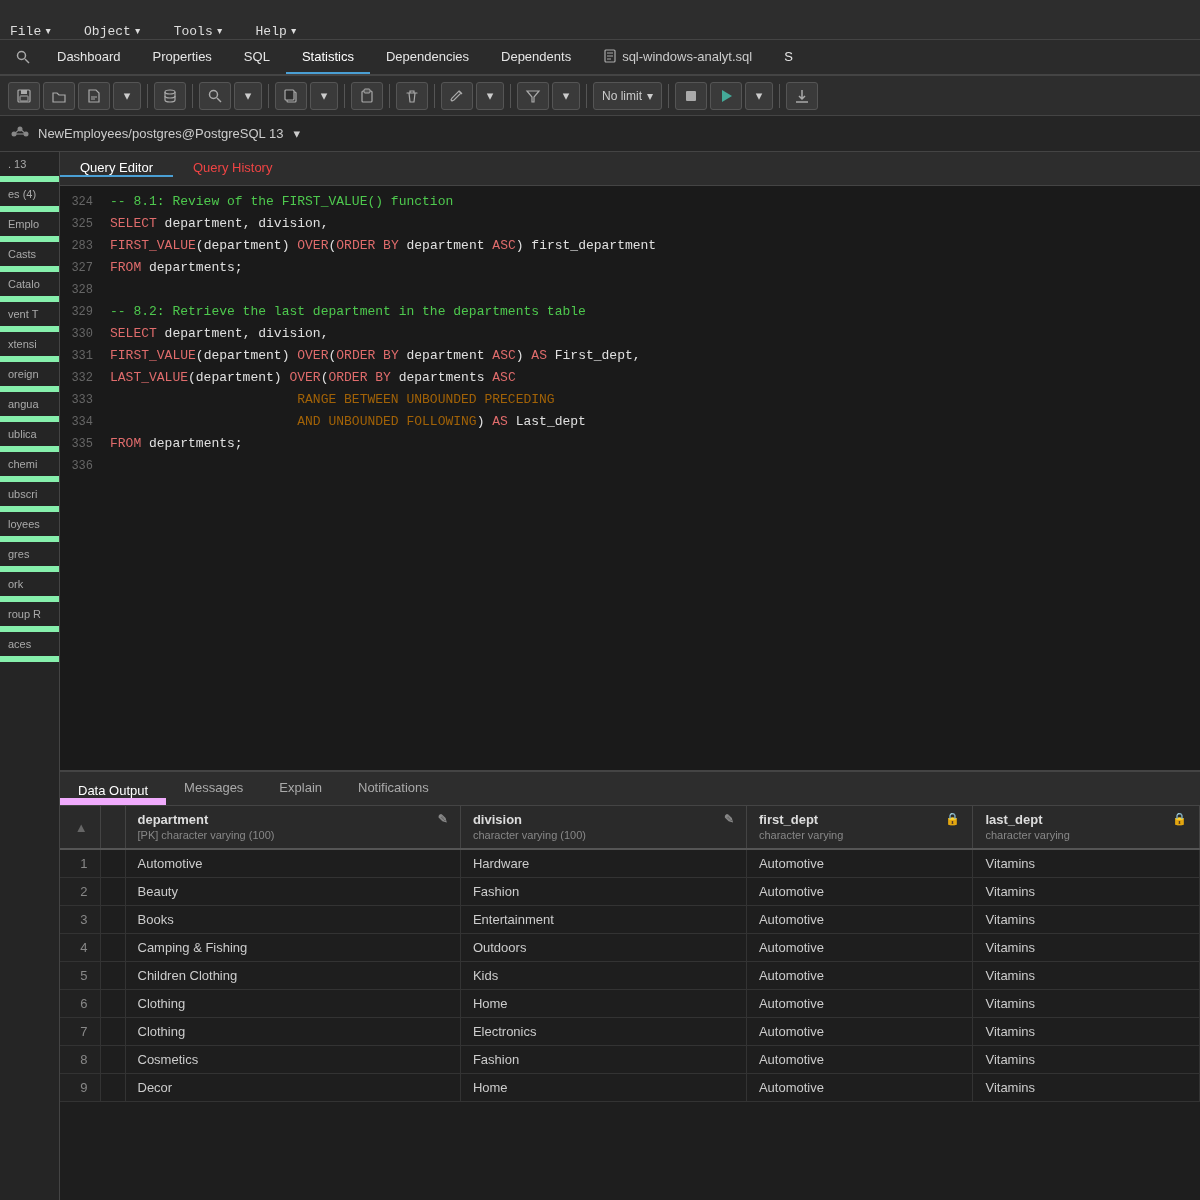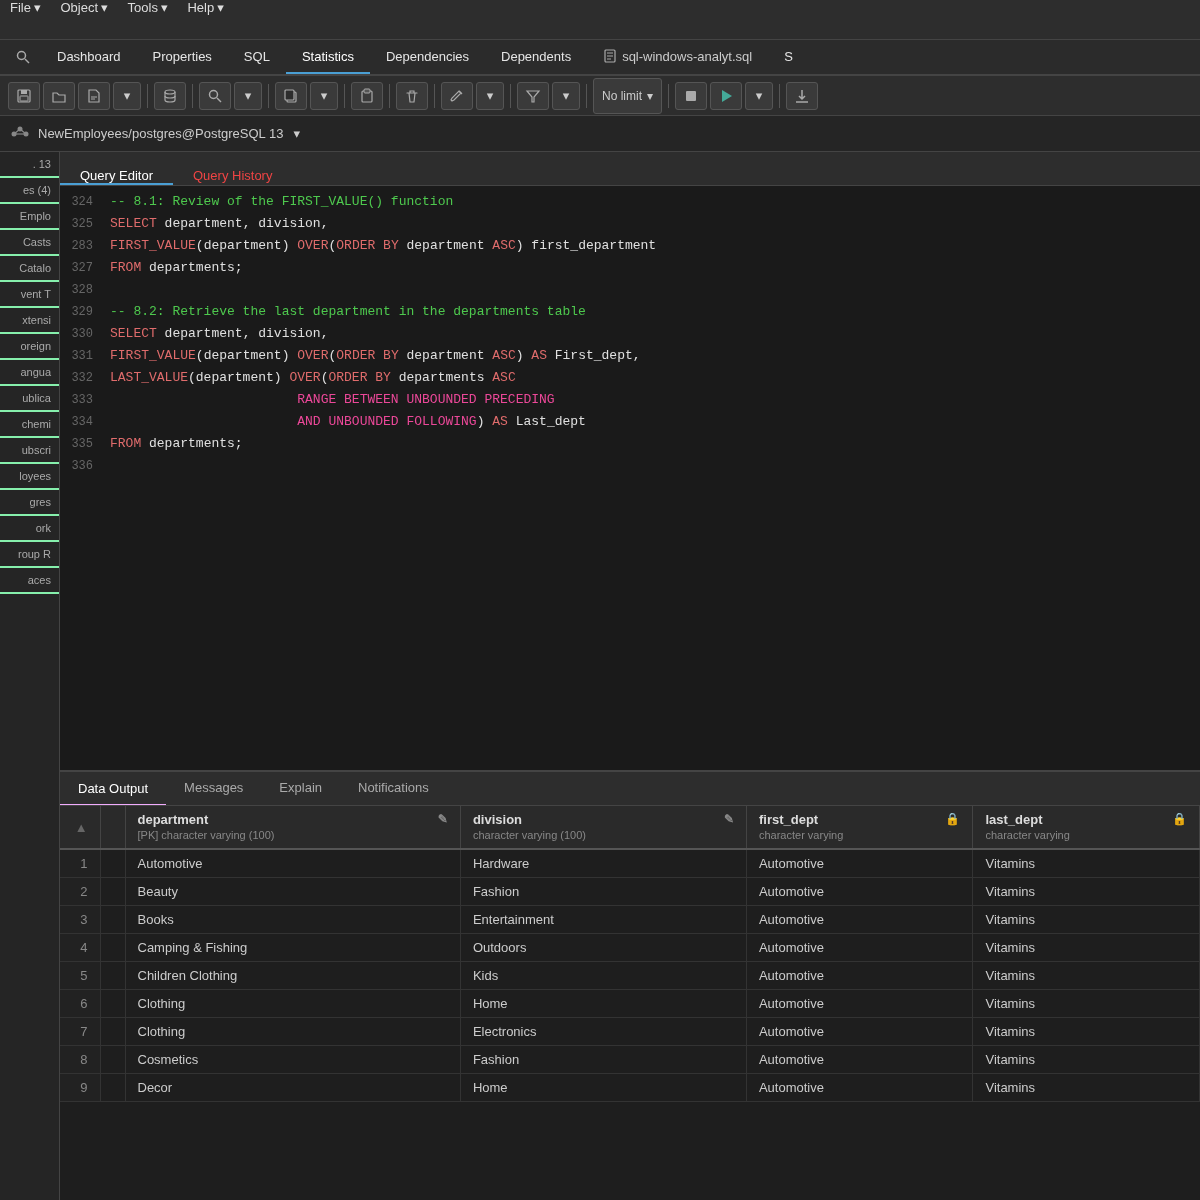--- a/index.html
+++ b/index.html
@@ -11,24 +11,25 @@
       font-family: 'Segoe UI', Arial, sans-serif;
       font-size: 13px;
       color: #ccc;
     }
 
     
     .menu-bar {
       background: #2d2d2d;
       height: 40px;
       display: flex;
-      align-items: flex-start;
+      align-items: flex-end;
       padding: 0 10px;
-      gap: 20px;
+      gap: 32px;
       border-bottom: 1px solid #444;
+      font-family: Liberation Mono, monospace;
     }
     .menu-item {
       color: #ddd;
       cursor: pointer;
       font-size: 13px;
       display: flex;
       align-items: center;
       gap: 3px;
     }
 
@@ -103,21 +104,21 @@
       background: #3a3a3a;
       border: 1px solid #555;
       border-radius: 3px;
       color: #ccc;
       padding: 4px 8px;
       font-size: 12px;
       display: flex;
       align-items: center;
       gap: 5px;
       cursor: pointer;
-      height: 36px;
+      height: 28px;
     }
 
     
     .connection-bar {
       background: #252525;
       height: 36px;
       display: flex;
       align-items: center;
       padding: 0 10px;
       gap: 8px;
@@ -147,38 +148,37 @@
       flex-direction: column;
     }
     .sidebar-item {
       padding: 6px 8px;
       color: #aaa;
       font-size: 11px;
       cursor: pointer;
       white-space: nowrap;
       overflow: hidden;
       text-overflow: ellipsis;
-      border-bottom: 2px solid #86efac;
-      text-align: right;
+      border-bottom: 6px solid #86efac;
     }
 
     
     .content-area {
       flex: 1;
       display: flex;
       flex-direction: column;
       overflow: hidden;
     }
 
     
     .query-tabs {
       background: #2d2d2d;
       height: 34px;
       display: flex;
-      align-items: flex-end;
+      align-items: center;
       border-bottom: 1px solid #444;
     }
     .query-tab {
       padding: 0 20px;
       display: flex;
       align-items: center;
       color: #ef4444;
       cursor: pointer;
       font-size: 13px;
       border-bottom: 2px solid transparent;
@@ -212,21 +212,21 @@
       user-select: none;
       padding-top: 1px;
     }
     .line-content {
       color: #e0e0e0;
       flex: 1;
       padding-left: 5px;
       white-space: pre;
     }
     .kw-red { color: #e06c6c; }
-    .kw-orange { color: #ec4899; }
+    .kw-orange { color: #a16207; }
     .kw-white { color: #e0e0e0; }
     .kw-comment { color: #4ec94e; }
 
     
     .results-area {
       height: 430px;
       border-top: 2px solid #444;
       display: flex;
       flex-direction: column;
       background: #1e1e1e;
@@ -242,21 +242,22 @@
       padding: 0 18px;
       display: flex;
       align-items: center;
       color: #aaa;
       cursor: pointer;
       font-size: 13px;
       border-bottom: 2px solid transparent;
     }
     .results-tab.active {
       color: #fff;
-      border-bottom: 1px solid #f0abfc;
+      border-bottom: 7px solid #f0abfc;
+      align-items: flex-end;
     }
 
     
     .data-table-container {
       flex: 1;
       overflow: auto;
     }
     .data-table {
       width: 100%;
       border-collapse: collapse;

